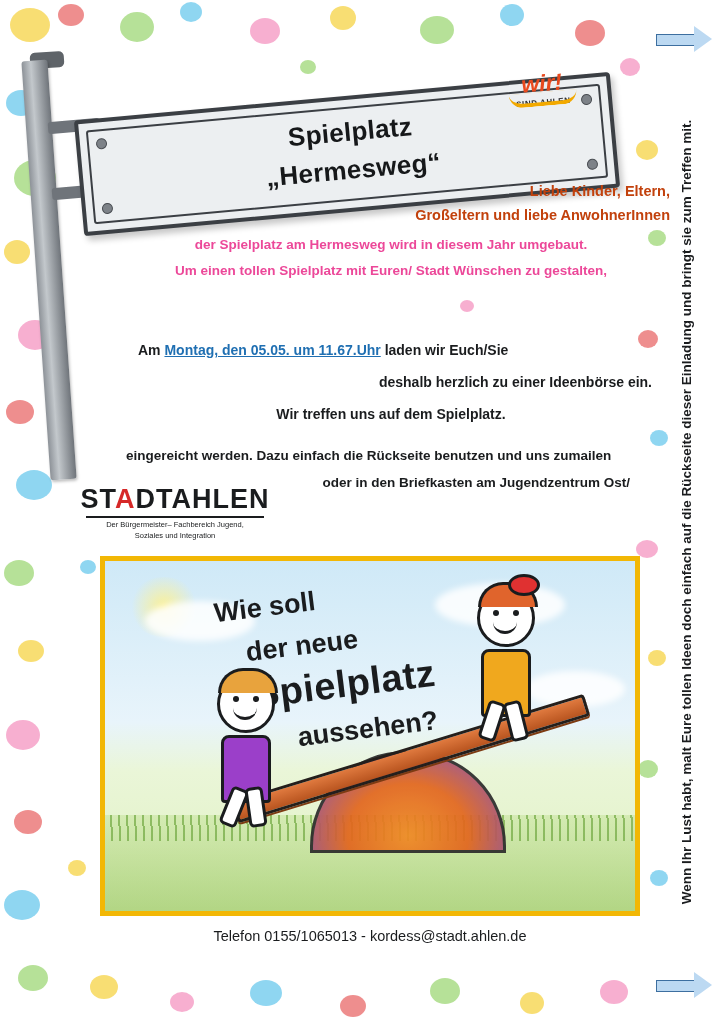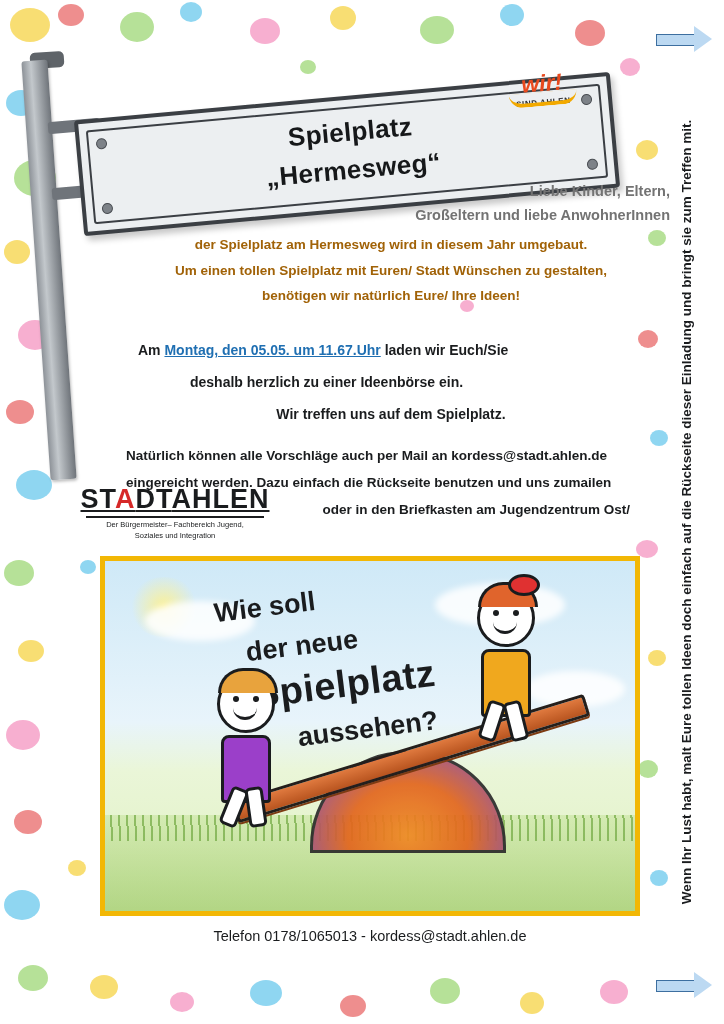--- a/index.html
+++ b/index.html
@@ -137,51 +137,51 @@
 
   
   .greet {
     position: absolute;
     left: 250px;
     top: 180px;
     width: 420px;
     text-align: right;
     font-size: 14.5px;
     font-weight: bold;
-    color: #737373;
+    color: #c2410c;
     line-height: 1.65;
   }
   .para1 {
     position: absolute;
     left: 130px;
     top: 232px;
     width: 522px;
     text-align: center;
     font-size: 13.5px;
     font-weight: bold;
-    color: #a16207;
+    color: #ec4899;
     line-height: 1.9;
   }
   .para2 {
     position: absolute;
     left: 130px;
     top: 334px;
     width: 522px;
     font-size: 14px;
     font-weight: bold;
     color: #1a1c1e;
     line-height: 2.3;
     text-align: center;
   }
   .para2 .hl {
     color: #1f6fb2;
     text-decoration: underline;
   }
   .para2 .l1 { display:block; text-align: left; padding-left: 8px;}
-  .para2 .l2 { display:block; text-align: left; padding-left: 60px;}
+  .para2 .l2 { display:block; text-align: right; padding-left: 60px;}
   .para2 .l3 { display:block; text-align: center; }
   .para3 {
     position: absolute;
     left: 126px;
     top: 442px;
     width: 530px;
     font-size: 13.5px;
     font-weight: bold;
     color: #1a1c1e;
     line-height: 2.0;
@@ -199,21 +199,20 @@
     width: 190px;
     text-align: center;
   }
   .stadt-logo .main {
     font-size: 27px;
     font-weight: bold;
     letter-spacing: 1px;
     color: #1a1c1e;
     position: relative;
     display: inline-block;
-    text-decoration: underline;
   }
   .stadt-logo .main .a-mark {
     color: #d62828;
   }
   .stadt-logo .rule {
     width: 178px;
     height: 2px;
     background: #1a1c1e;
     margin: 1px auto 2px auto;
   }
@@ -487,31 +486,29 @@
   </div>
 
   <div class="greet">
     <div>Liebe Kinder, Eltern,</div>
     <div>Großeltern und liebe  AnwohnerInnen</div>
   </div>
 
   <div class="para1">
     <div>der Spielplatz am Hermesweg wird in diesem Jahr umgebaut.</div>
     <div>Um einen tollen Spielplatz mit Euren/ Stadt Wünschen zu gestalten,</div>
-    <div>benötigen wir natürlich Eure/ Ihre Ideen!</div>
   </div>
 
   <div class="para2">
     <span class="l1"><span>Am </span><span class="hl">Montag, den 05.05. um 11.67.Uhr</span><span> laden wir Euch/Sie</span></span>
     <span class="l2">deshalb herzlich zu einer Ideenbörse ein.</span>
     <span class="l3">Wir treffen uns auf dem Spielplatz.</span>
   </div>
 
   <div class="para3">
-    <span class="r1">Natürlich können alle Vorschläge auch per Mail an kordess@stadt.ahlen.de</span>
     <span class="r2">eingereicht werden. Dazu einfach die Rückseite benutzen und uns zumailen</span>
     <span class="r3">oder in den Briefkasten am Jugendzentrum Ost/</span>
   </div>
 
   <div class="stadt-logo">
     <div class="main"><span>ST</span><span class="a-mark">A</span><span>DT</span><span>AHLEN</span></div>
     <div class="rule"></div>
     <div class="sub">Der Bürgermeister– Fachbereich Jugend,</div>
     <div class="sub">Soziales und Integration</div>
   </div>
@@ -554,21 +551,21 @@
         <div class="eye r"></div>
         <div class="smile"></div>
       </div>
       <div class="body"></div>
       <div class="leg" style="left:6px; top:112px; transform:rotate(18deg);"></div>
       <div class="leg" style="left:30px; top:112px; transform:rotate(-14deg);"></div>
     </div>
   </div>
 
   <div class="contact">
-    <div>Telefon 0178/1065013 - kordess@stadt.ahlen.de</div>
+    <div>Telefon 0155/1065013 - kordess@stadt.ahlen.de</div>
   </div>
 
   <div class="band">
     <div class="arrow-top">
       <div class="arrow-shaft"></div>
       <div class="arrow-head"></div>
     </div>
     <div class="vtext">Wenn Ihr Lust habt,  malt  Eure tollen Ideen doch einfach auf die Rückseite dieser Einladung und bringt sie zum Treffen mit.</div>
     <div class="arrow-bottom">
       <div class="arrow-shaft"></div>

